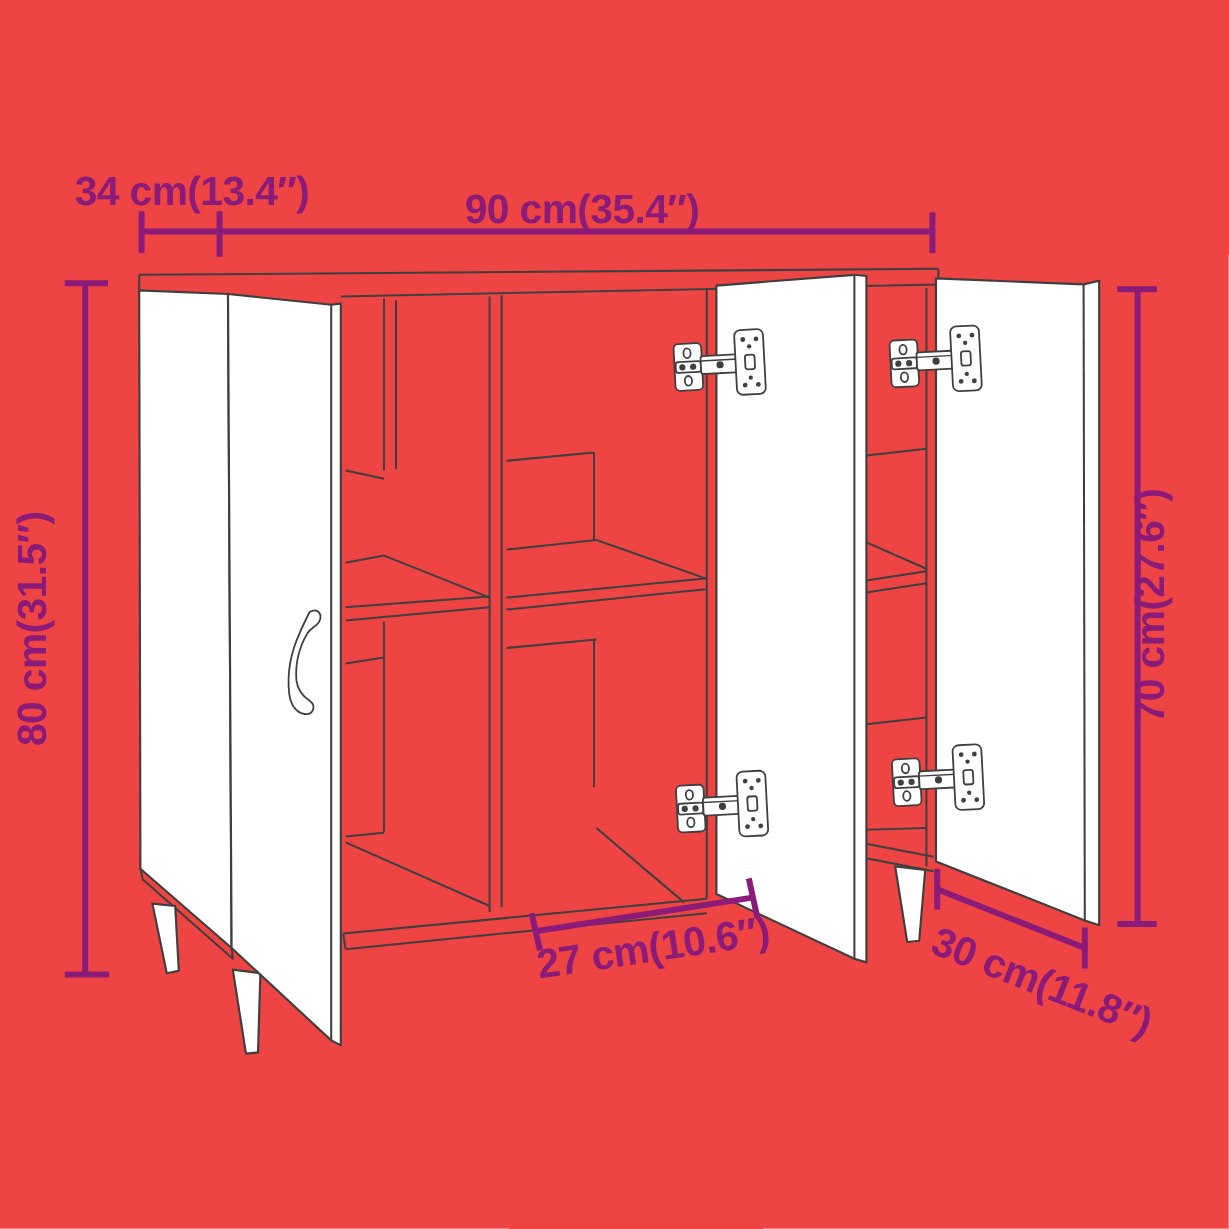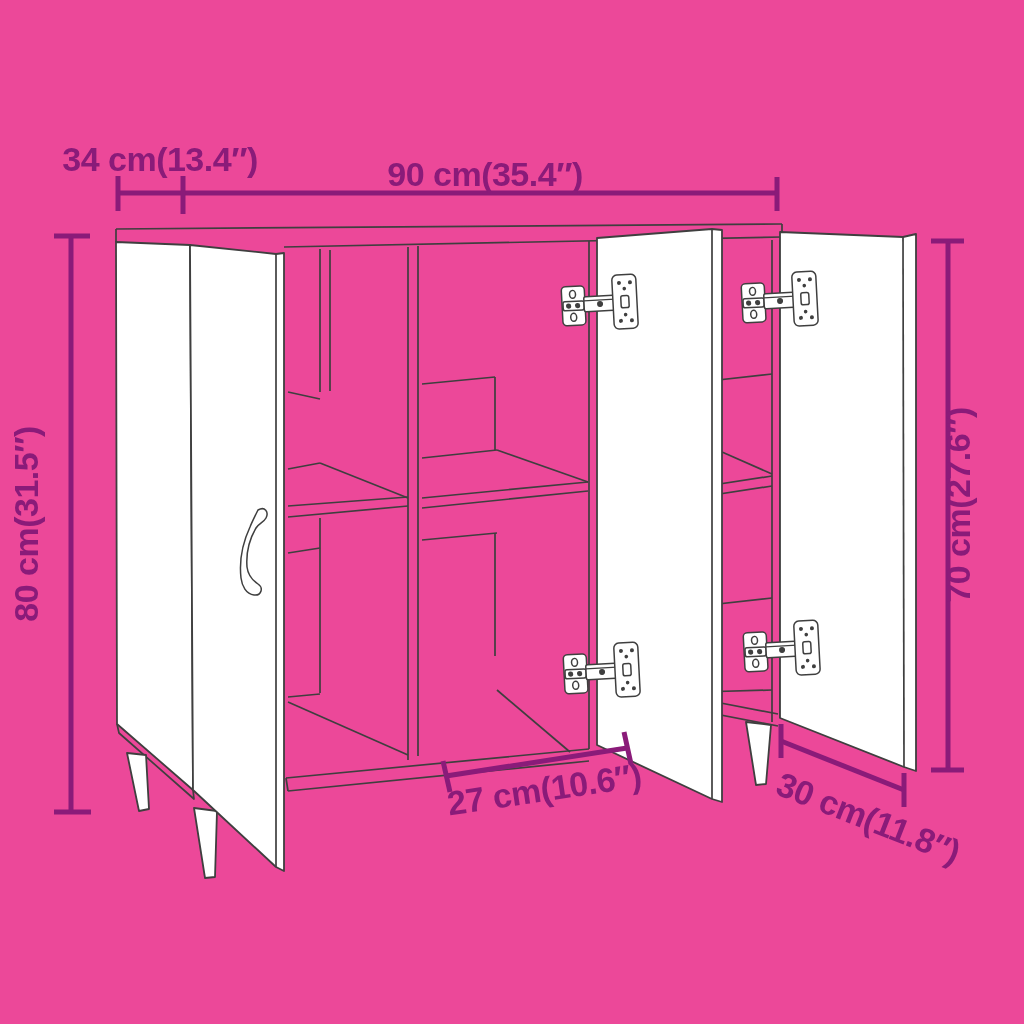--- a/index.html
+++ b/index.html
@@ -1,16 +1,16 @@
 <!DOCTYPE html>
 <html><head>
 <meta charset="utf-8">
 <style>
   html, body { margin: 0; padding: 0; background: #ffffff; }
-  .stage { position: relative; width: 1024px; height: 1024px; background: #ec4899; overflow: hidden; }
+  .stage { position: relative; width: 1024px; height: 1024px; background: #ef4444; overflow: hidden; }
   svg { display: block; }
   .draw { stroke: #3f3f3f; stroke-width: 1.7; fill: none; stroke-linejoin: round; }
   .panel { stroke: #3f3f3f; stroke-width: 1.8; fill: #ffffff; stroke-linejoin: round; }
   .hardware { stroke: #3f3f3f; stroke-width: 1.5; fill: #ffffff; stroke-linejoin: round; }
   .hw-dark { fill: #3f3f3f; stroke: none; }
   .dim-line { stroke: #8a1b79; stroke-width: 5; fill: none; stroke-linecap: butt; }
   .dim-label {
     font-family: "Liberation Sans", "DejaVu Sans", sans-serif;
     font-weight: 700;
     font-size: 34px;

